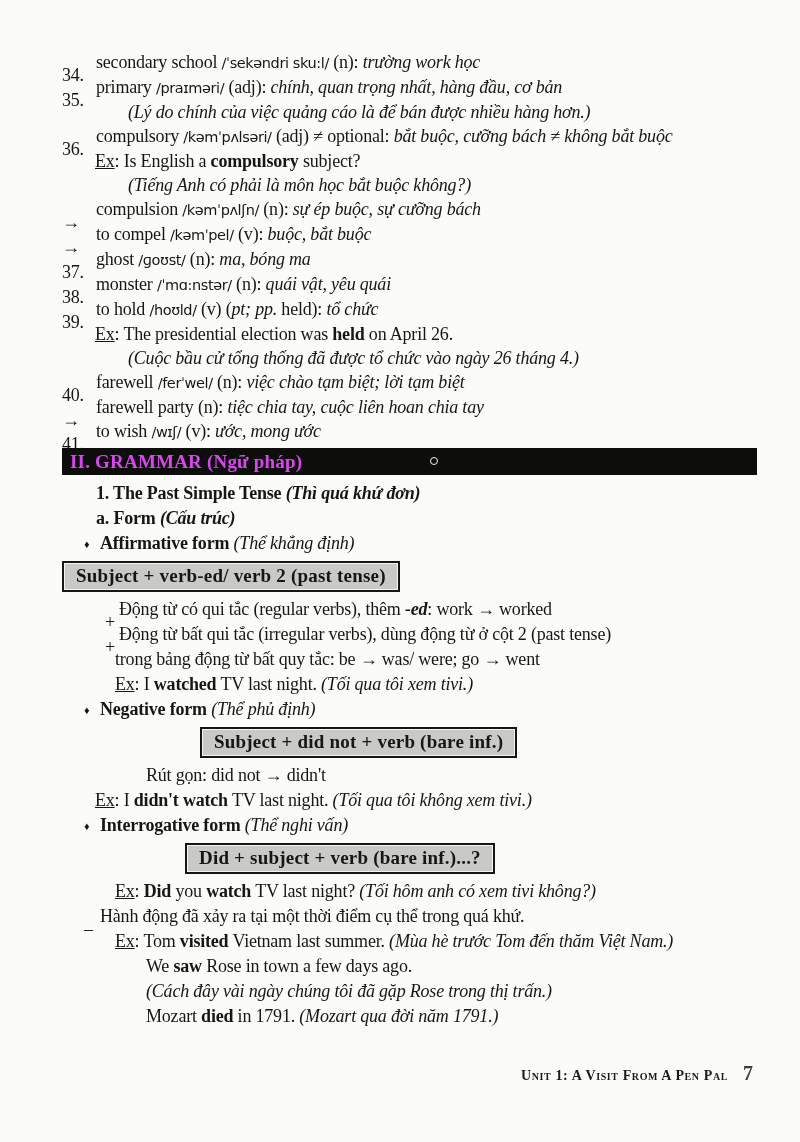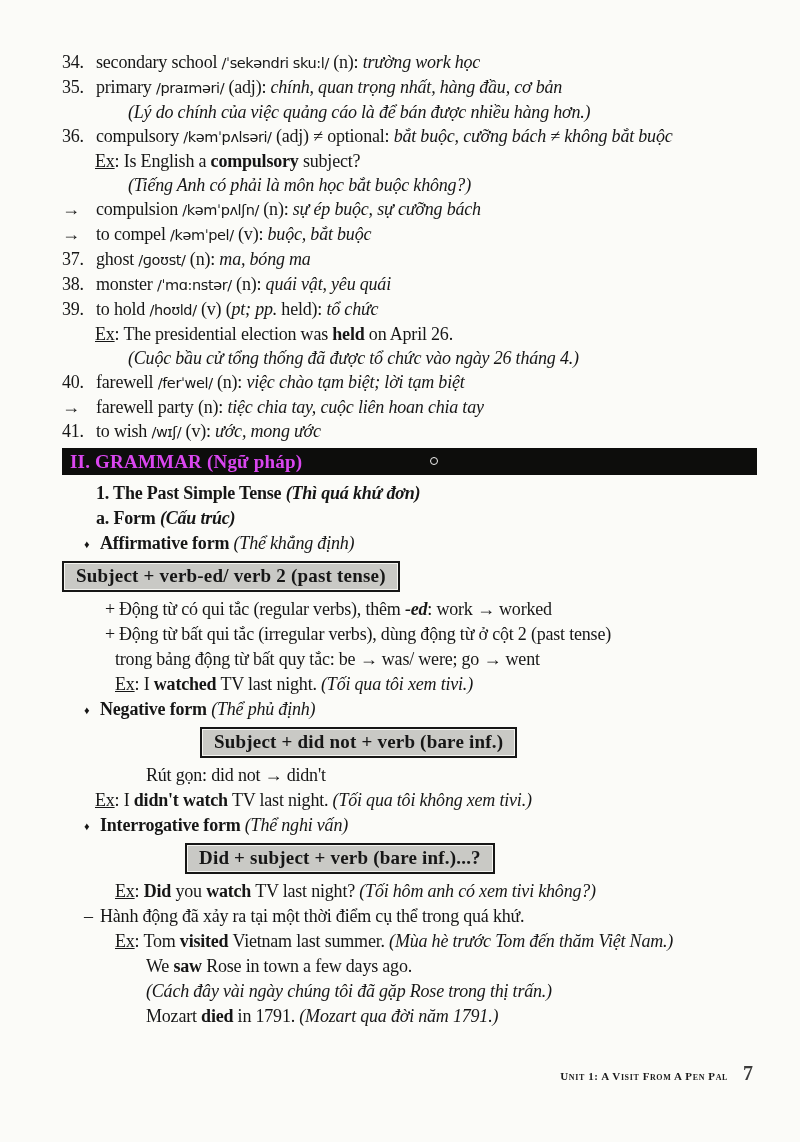--- a/index.html
+++ b/index.html
@@ -12,21 +12,21 @@
   .content{position:absolute;left:62px;top:50px;width:695px;}
 
   
   .line{
     position:relative;
     font-size:18px;line-height:24px;
     letter-spacing:-0.2px;
     white-space:nowrap;
   }
   .gline{line-height:25px;}
-  .marker{position:absolute;left:0;top:0;}
+  .marker{position:absolute;left:0;top:13px;}
   .ind0{padding-left:34px;}
   .ind1{padding-left:33px;}
   .ind2{padding-left:66px;}
   .ind3{padding-left:38px;}
   .ind3 .marker{left:22px;}
   .ind4{padding-left:57px;}
   .ind4 .marker{left:43px;}
   .ind5{padding-left:53px;}
   .ind6{padding-left:84px;}
   .marker.bullet{font-size:11px;top:1px;}
@@ -71,21 +71,21 @@
   .bx2{margin-left:138px;}
   .bx3{margin-left:123px;}
 
   
   .footer{
     position:absolute;right:47px;top:1062px;
     display:flex;align-items:baseline;gap:15px;
   }
   .footer-label{
     font-variant:small-caps;font-weight:bold;
-    font-size:11px;letter-spacing:0.6px;color:#1b1b1b;
+    font-size:14px;letter-spacing:0.6px;color:#1b1b1b;
   }
   .footer-page{font-weight:bold;font-size:20px;color:#3c3c3c;}
 </style>
 </head>
 <body>
 
 <div class="page">
   <div class="content">
 
     <div id="vocab-list">

